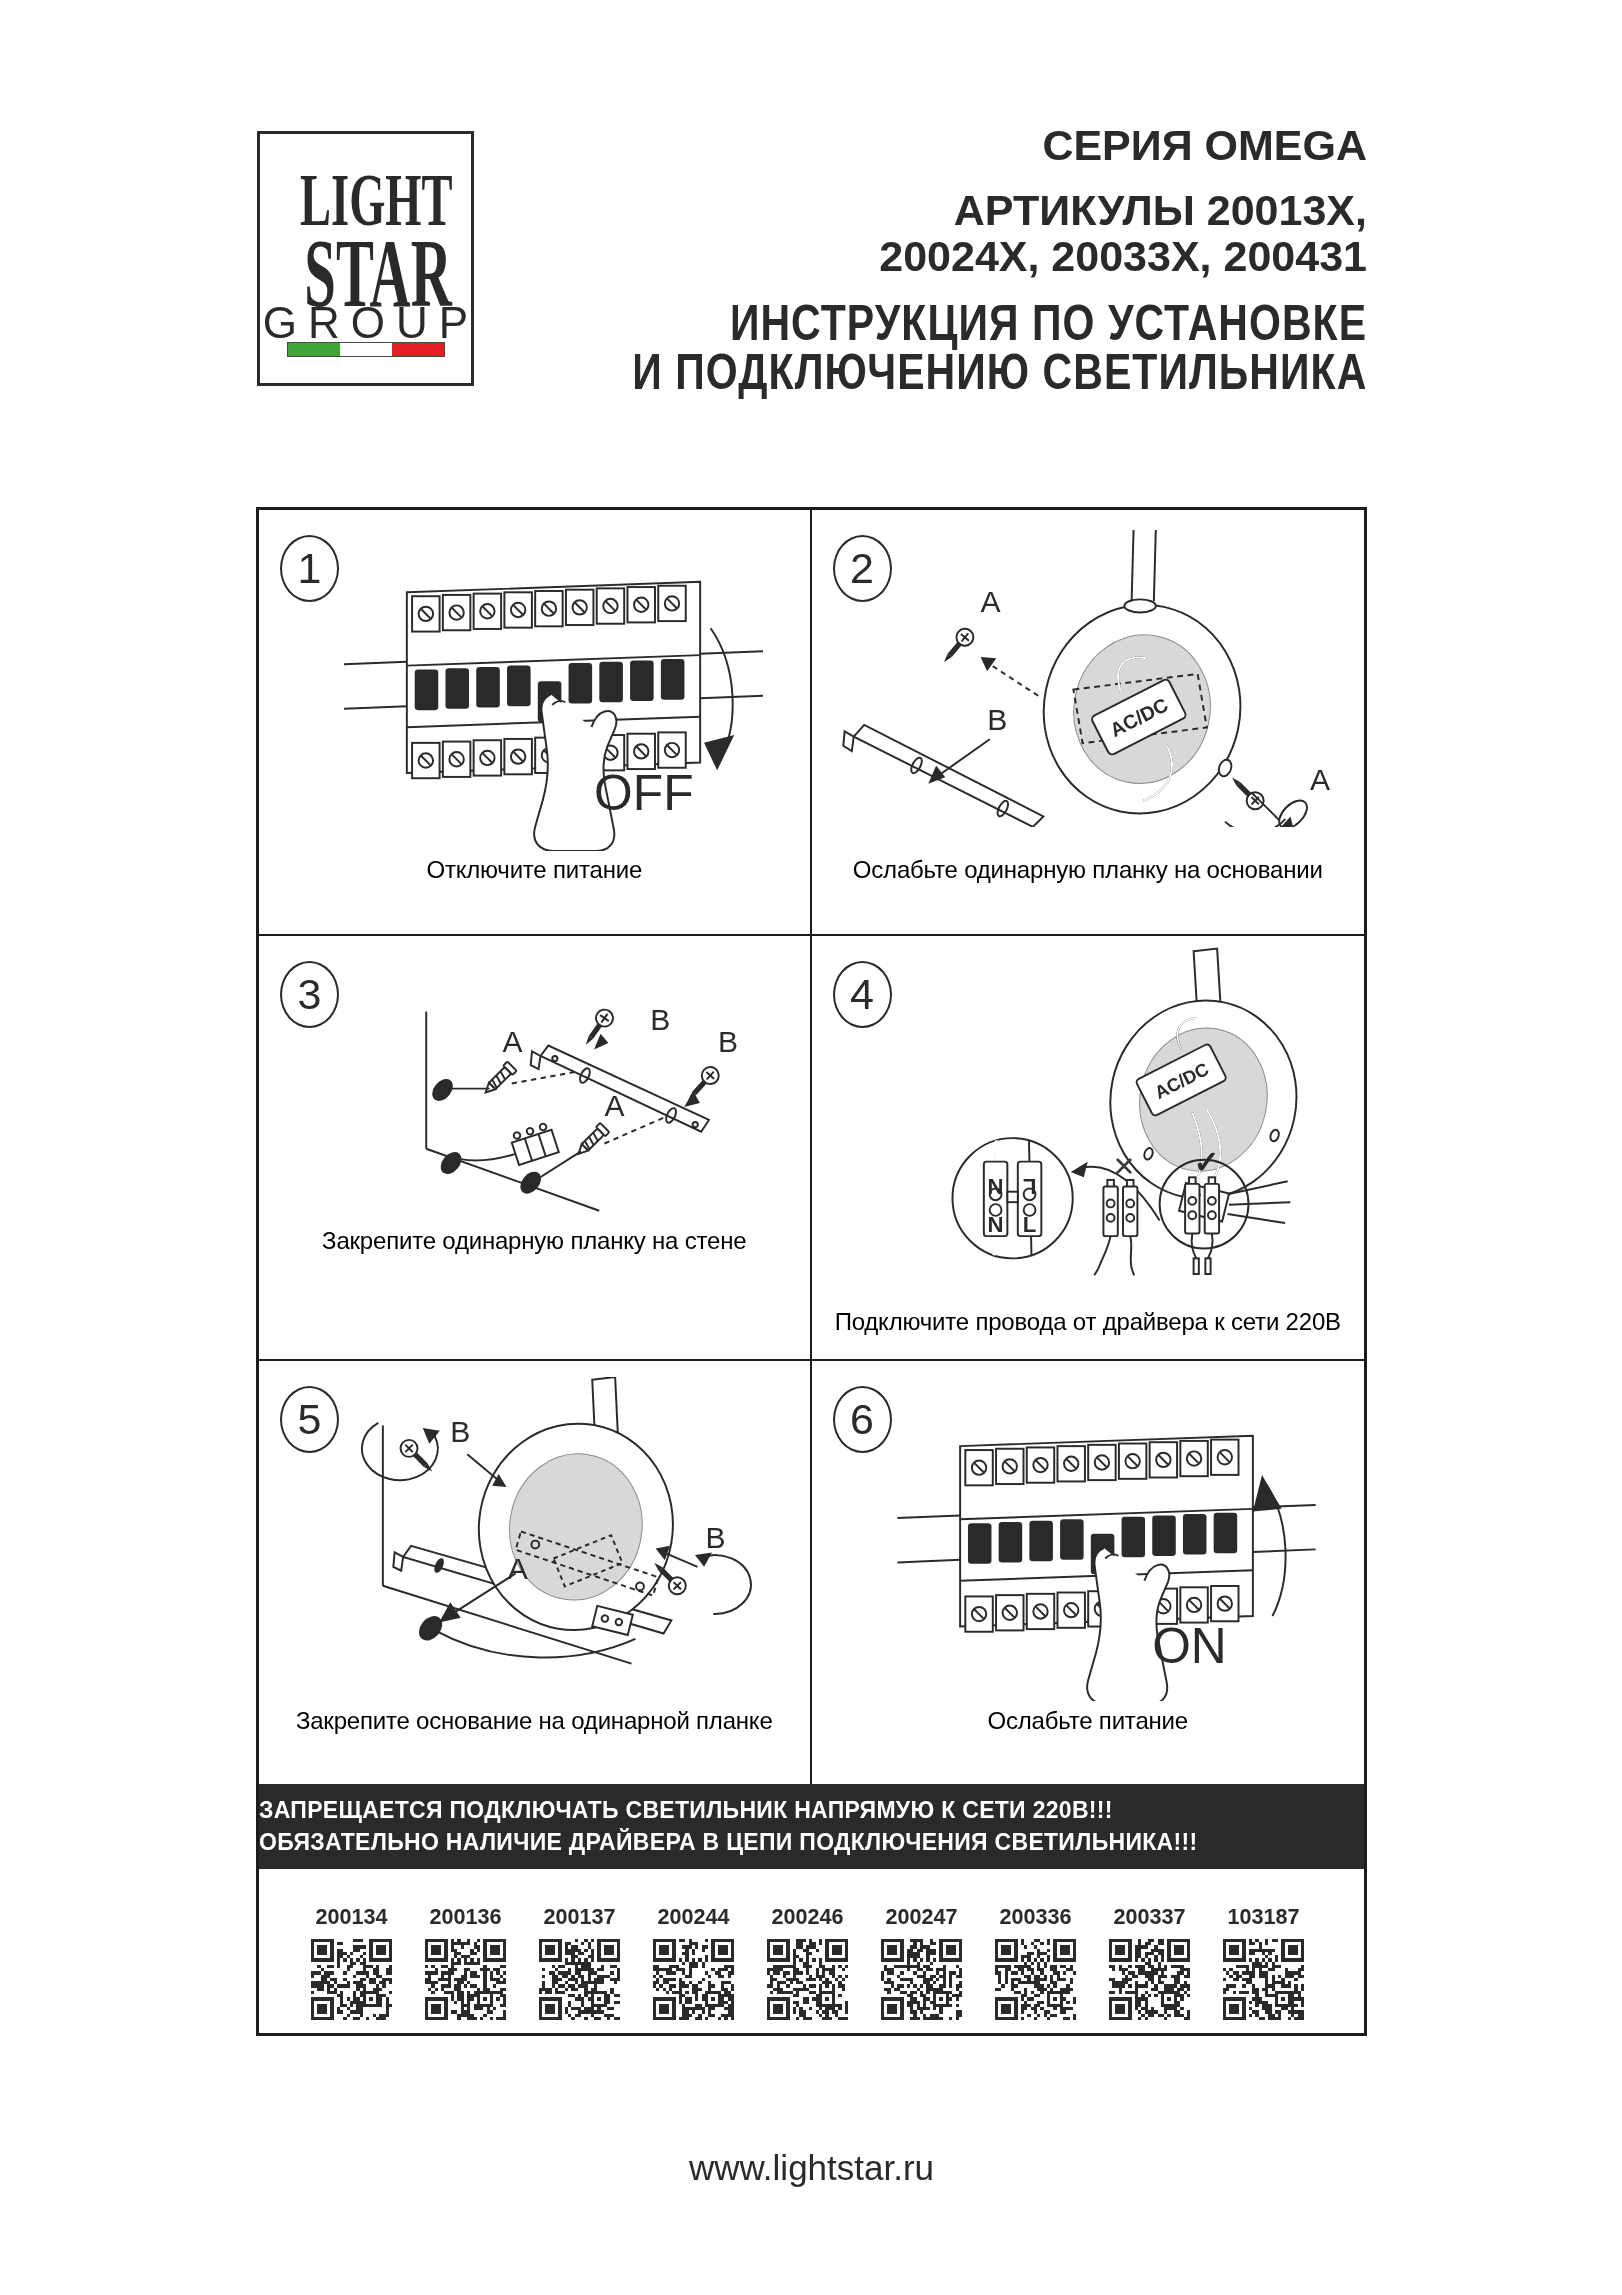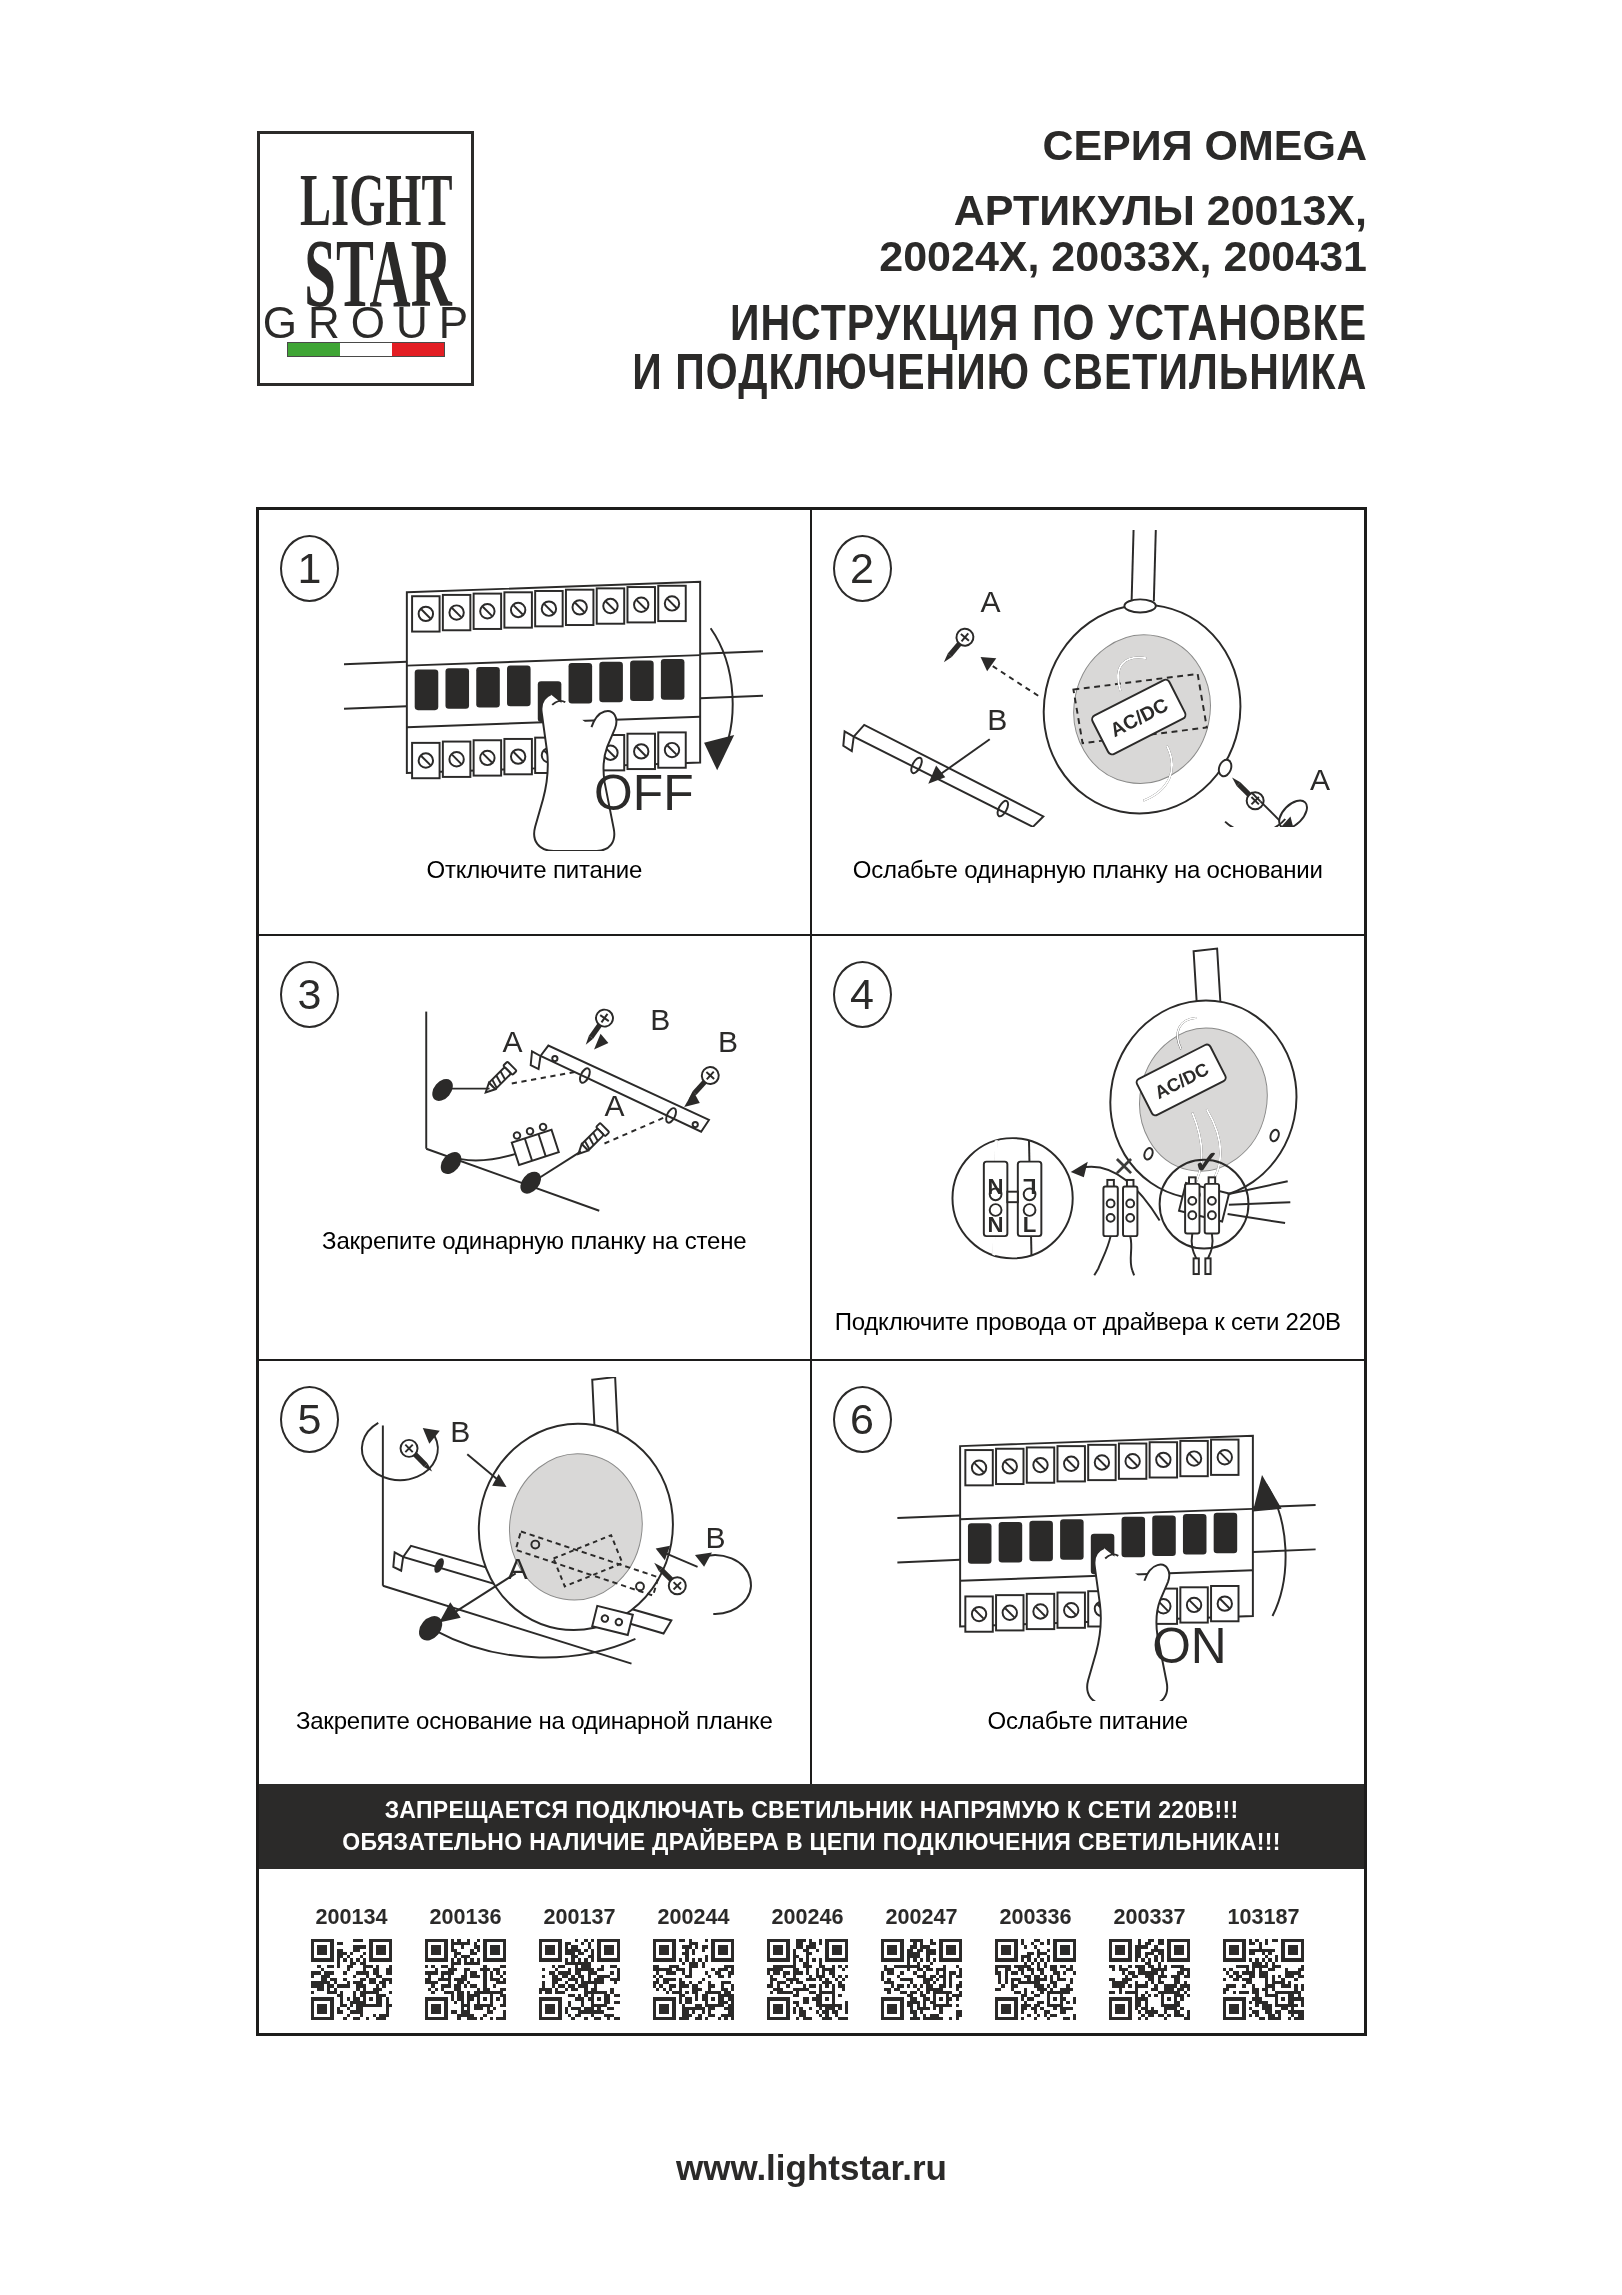--- a/index.html
+++ b/index.html
@@ -35,32 +35,32 @@
   .cell.rb{border-bottom:2px solid #1d1c1b;}
   .numcircle{position:absolute;left:21px;top:25px;width:55px;height:63px;border:2.6px solid #2b2a29;
              border-radius:50%;display:flex;align-items:center;justify-content:center;
              font-size:43px;color:#2b2a29;}
   .cap{position:absolute;left:15.7px;right:15.7px;text-align:center;font-size:24px;color:#000000;
        letter-spacing:-0.2px;white-space:nowrap;}
   .ill{position:absolute;}
 
   
   #banner{grid-column:1/3;background:#2b2a29;color:#ffffff;display:flex;flex-direction:column;
-          align-items:center;justify-content:center;gap:4.6px;}
+          justify-content:center;gap:4.6px;}
   #banner div{font-size:23px;font-weight:700;letter-spacing:0.3px;white-space:nowrap;}
 
   
   #qrstrip{grid-column:1/3;display:flex;align-items:center;padding:22px 0 0 52px;gap:33px;background:#fff;}
   .qr-item{width:81px;display:flex;flex-direction:column;align-items:center;}
   .qr-label{font-size:21.6px;font-weight:700;color:#2b2a29;margin-bottom:9.2px;}
   .qr-box{width:81px;height:81px;}
 
   
   #footer{position:absolute;left:0;right:0;top:2148px;text-align:center;
-          font-size:35px;font-weight:700;color:#2b2a29;}
+          font-size:35px;font-weight:400;color:#2b2a29;}
 
   
   .ink{stroke:#2b2a29;fill:none;stroke-width:3;}
   .inkf{fill:#2b2a29;}
   .wht{fill:#ffffff;stroke:#2b2a29;stroke-width:3;}
   .lbl{font-size:46px;fill:#2b2a29;}
   .big{font-size:76px;fill:#2b2a29;}
 </style>
 </head>
 <body>

